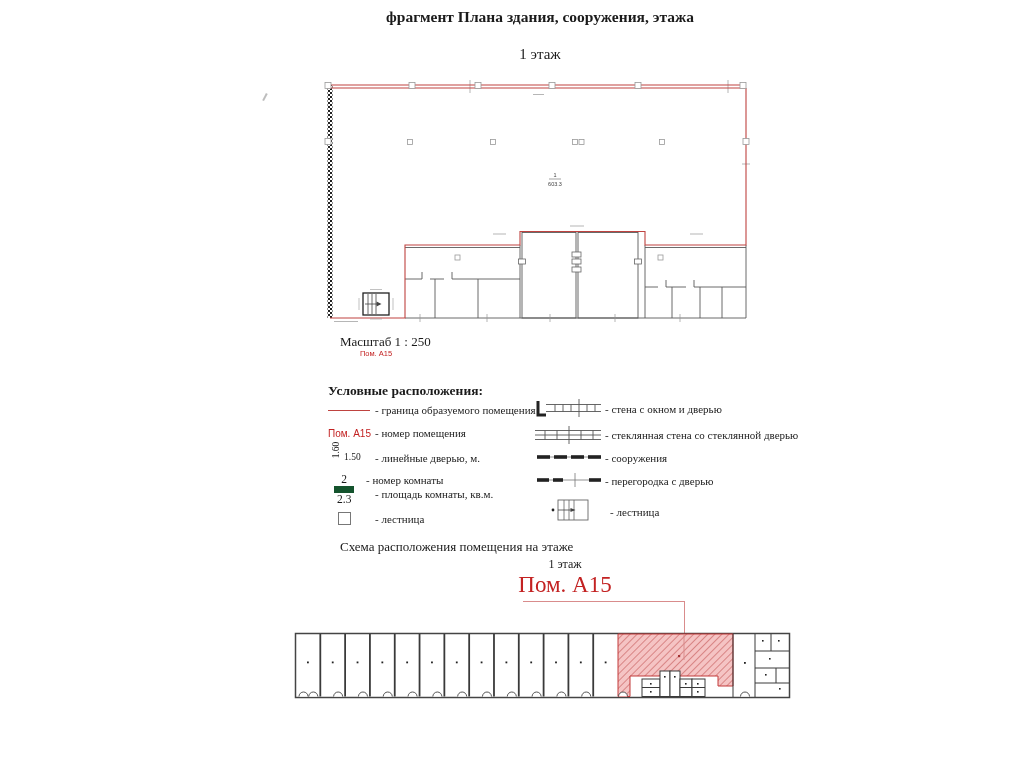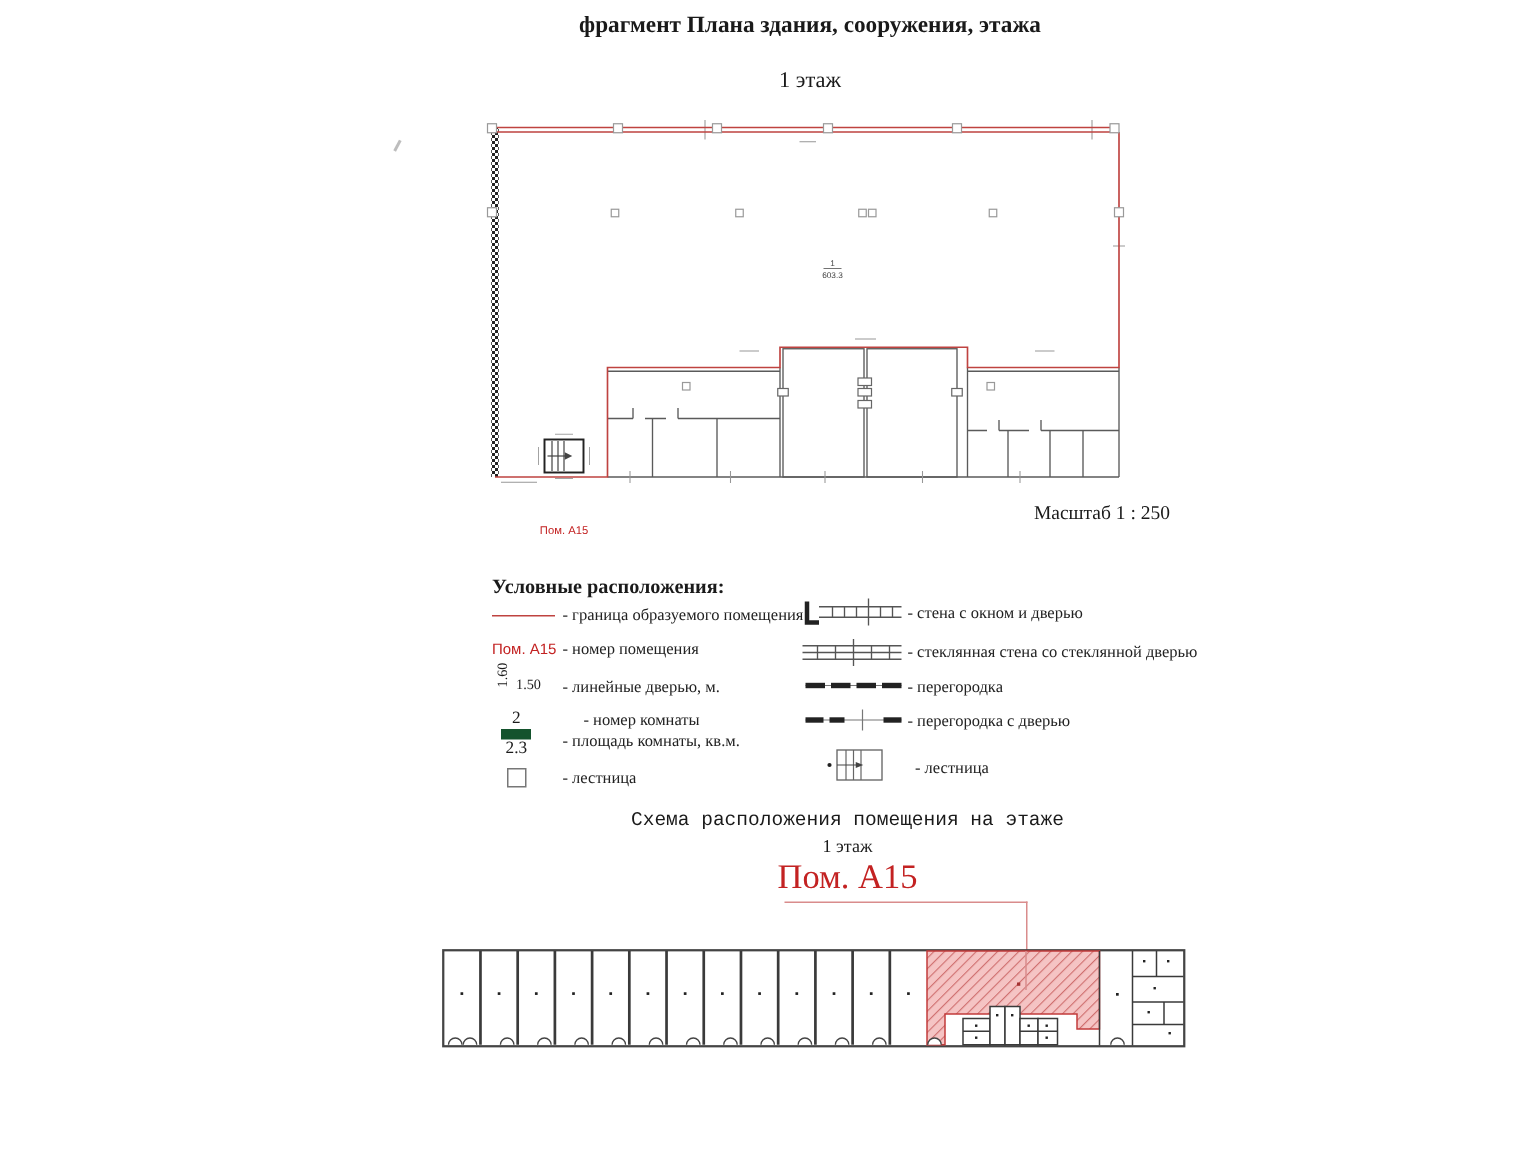--- a/index.html
+++ b/index.html
@@ -1,32 +1,32 @@
 <!DOCTYPE html>
 <html><head>
 <meta charset="utf-8">
 <style>
   html,body{width:1024px;height:768px;margin:0;overflow:hidden;background:#fff;}
   .page{position:relative;width:1024px;height:768px;background:#fff;
         font-family:"Liberation Serif",serif;color:#1a1a1a;}
   .abs{position:absolute;}
   .doc-title{left:320px;top:8px;width:440px;text-align:center;font-size:15.5px;font-weight:bold;}
   .floor-title{left:320px;top:46px;width:440px;text-align:center;font-size:15px;}
-  .scale-label{left:340px;top:334px;width:440px;text-align:right;font-size:13px;}
+  .scale-label{left:340px;top:334px;width:440px;text-align:left;font-size:13px;}
   .legend{left:328px;top:383px;width:470px;height:160px;font-size:11px;}
   .legend-title{position:absolute;left:0;top:0;font-size:13.5px;font-weight:bold;}
   .lg-label{position:absolute;white-space:nowrap;color:#222;}
   .red-line-symbol{position:absolute;left:0;top:27px;width:42px;height:0;border-top:1.6px solid #bf4340;}
   .pom-red{color:#c32222;font-family:"Liberation Sans",sans-serif;font-size:10px;}
   .dim-vert{position:absolute;left:-4px;top:62px;font-size:9.5px;transform:rotate(-90deg);transform-origin:center;width:24px;text-align:center;}
   .dim-horiz{position:absolute;left:16px;top:69px;font-size:9.5px;}
   .fraction{position:absolute;left:6px;top:90px;display:inline-flex;flex-direction:column;align-items:center;font-size:11.5px;line-height:1.15;}
   .frac-bottom{border-top:7px solid #14532d;padding:0 3px;}
   .col-square{position:absolute;left:10px;top:129px;width:11px;height:11px;border:1px solid #777;background:#fff;}
-  .scheme-title{left:340px;top:539px;width:450px;text-align:center;font-size:13px;font-family:Liberation Mono, monospace;}
+  .scheme-title{left:340px;top:539px;width:450px;font-size:13px;}
   .scheme-floor{left:340px;top:557px;width:450px;text-align:center;font-size:12px;}
   .big-premise{left:455px;top:572px;width:220px;text-align:center;font-size:23px;color:#c32222;}
   .connector{left:523px;top:601px;width:161px;height:33px;
              border-top:1.2px solid #d98c8c;border-right:1.2px solid #d98c8c;}
   .stray-mark{left:264px;top:93px;width:1.5px;height:8px;background:#999;opacity:.65;transform:rotate(28deg);}
   svg{display:block;}
 </style>
 </head>
 <body>
 
@@ -130,21 +130,21 @@
     <div class="lg-label" style="left:47px;top:44px">- номер помещения</div>
 
     <div class="dim-vert">1.60</div>
     <div class="dim-horiz">1.50</div>
     <div class="lg-label" style="left:47px;top:69px">- линейные дверью, м.</div>
 
     <div class="fraction">
       <span>2</span>
       <span class="frac-bottom">2.3</span>
     </div>
-    <div class="lg-label" style="left:61px;top:91px">- номер комнаты</div>
+    <div class="lg-label" style="left:38px;top:91px">- номер комнаты</div>
     <div class="lg-label" style="left:47px;top:105px">- площадь комнаты, кв.м.</div>
 
     <div class="col-square"></div>
     <div class="lg-label" style="left:47px;top:130px">- лестница</div>
 
     <svg class="abs" style="left:203px;top:15px" width="75" height="22">
       <path d="M7,3 V17 H15" stroke="#222" stroke-width="3" fill="none"></path>
       <g stroke="#555" stroke-width="0.9" fill="none">
         <path d="M15,6.5 H70 M15,13.5 H70"></path>
         <path d="M24,6.5 V13.5 M32,6.5 V13.5 M40,6.5 V13.5 M56,6.5 V13.5 M64,6.5 V13.5"></path>
@@ -164,21 +164,21 @@
 
     <svg class="abs" style="left:205px;top:68px" width="70" height="12">
       <path d="M4,6 H68" stroke="#777" stroke-width="0.8"></path>
       <g fill="#222">
         <rect x="4" y="4.2" width="13" height="3.6"></rect>
         <rect x="21" y="4.2" width="13" height="3.6"></rect>
         <rect x="38" y="4.2" width="13" height="3.6"></rect>
         <rect x="55" y="4.2" width="13" height="3.6"></rect>
       </g>
     </svg>
-    <div class="lg-label" style="left:277px;top:69px">- перегородка</div>
+    <div class="lg-label" style="left:277px;top:69px">- сооружения</div>
 
     <svg class="abs" style="left:205px;top:88px" width="70" height="18">
       <path d="M4,9 H68" stroke="#777" stroke-width="0.8"></path>
       <g fill="#222">
         <rect x="4" y="7.2" width="12" height="3.6"></rect>
         <rect x="20" y="7.2" width="10" height="3.6"></rect>
         <rect x="56" y="7.2" width="12" height="3.6"></rect>
       </g>
       <path d="M42,2 V16" stroke="#777" stroke-width="0.8"></path>
     </svg>

